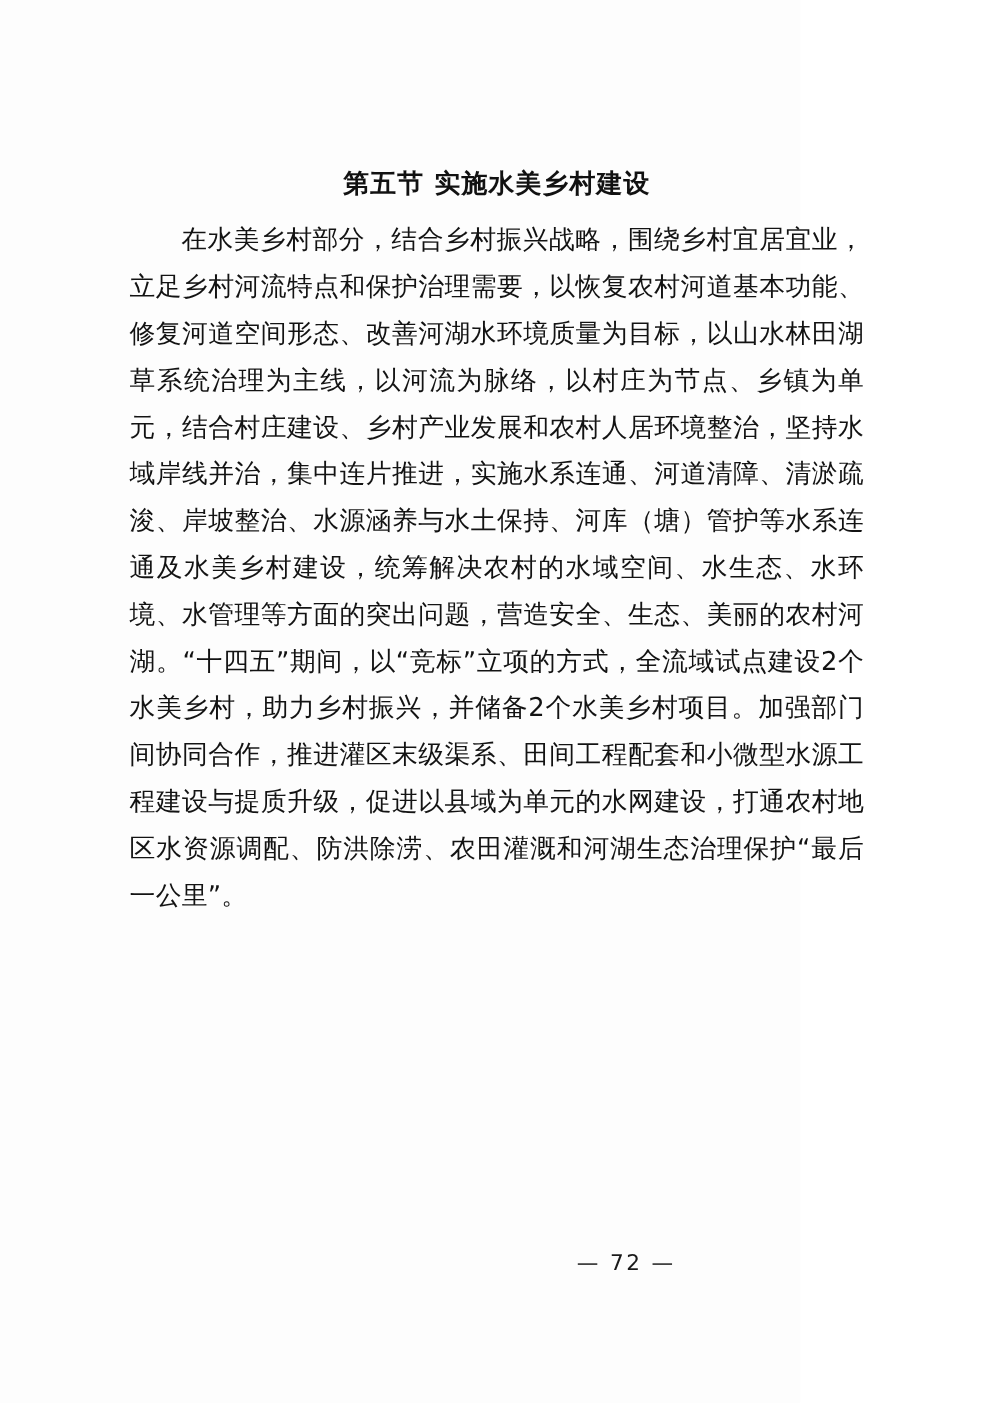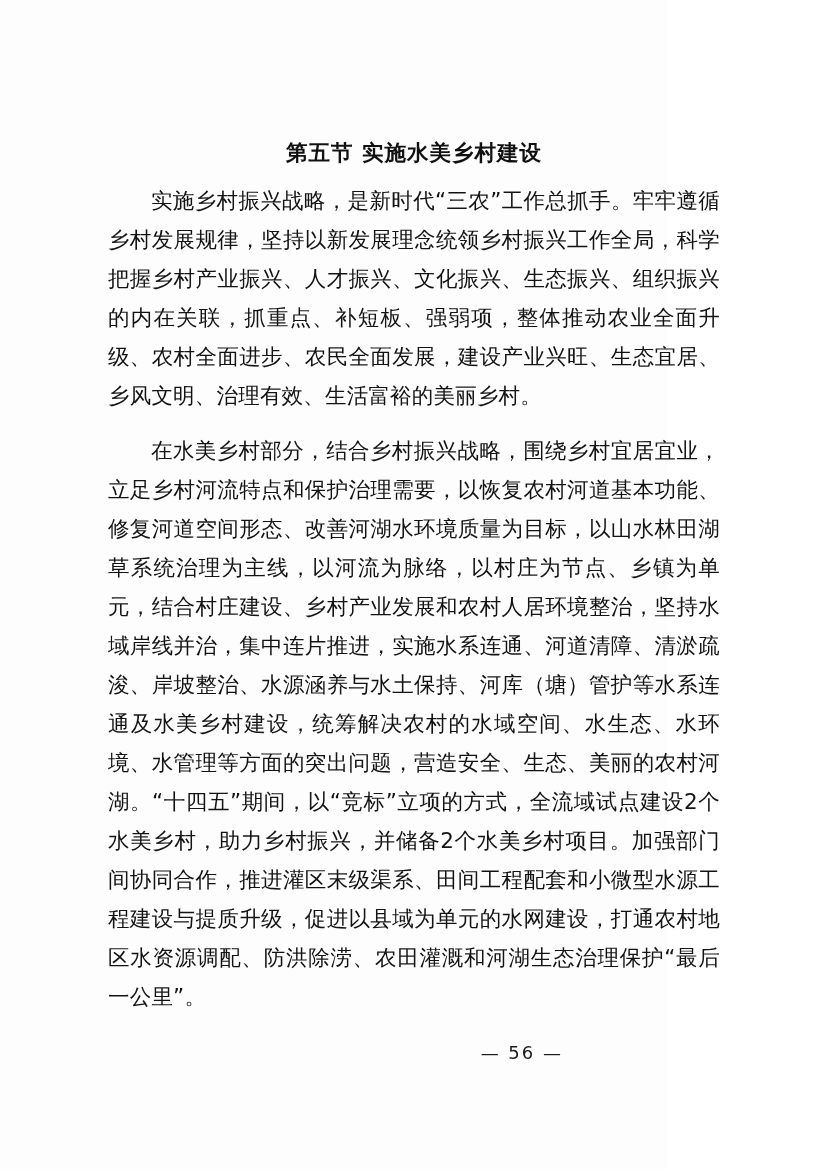--- a/index.html
+++ b/index.html
@@ -61,17 +61,16 @@
     color: #1a1a1a;
     letter-spacing: 2px;
   }
 </style>
 </head>
 <body>
 
 <div class="page">
   <div class="content">
     <h1 class="doc-title">第五节  实施水美乡村建设</h1>
-    <p class="para">实施乡村振兴战略，是新时代“三农”工作总抓手。牢牢遵循乡村发展规律，坚持以新发展理念统领乡村振兴工作全局，科学把握乡村产业振兴、人才振兴、文化振兴、生态振兴、组织振兴的内在关联，抓重点、补短板、强弱项，整体推动农业全面升级、农村全面进步、农民全面发展，建设产业兴旺、生态宜居、乡风文明、治理有效、生活富裕的美丽乡村。</p>
     <p class="para">在水美乡村部分，结合乡村振兴战略，围绕乡村宜居宜业，立足乡村河流特点和保护治理需要，以恢复农村河道基本功能、修复河道空间形态、改善河湖水环境质量为目标，以山水林田湖草系统治理为主线，以河流为脉络，以村庄为节点、乡镇为单元，结合村庄建设、乡村产业发展和农村人居环境整治，坚持水域岸线并治，集中连片推进，实施水系连通、河道清障、清淤疏浚、岸坡整治、水源涵养与水土保持、河库（塘）管护等水系连通及水美乡村建设，统筹解决农村的水域空间、水生态、水环境、水管理等方面的突出问题，营造安全、生态、美丽的农村河湖。“十四五”期间，以“竞标”立项的方式，全流域试点建设2个水美乡村，助力乡村振兴，并储备2个水美乡村项目。加强部门间协同合作，推进灌区末级渠系、田间工程配套和小微型水源工程建设与提质升级，促进以县域为单元的水网建设，打通农村地区水资源调配、防洪除涝、农田灌溉和河湖生态治理保护“最后一公里”。</p>
   </div>
-  <div class="page-number">— 56 —</div>
+  <div class="page-number">— 72 —</div>
 </div>
 
 </body></html>

